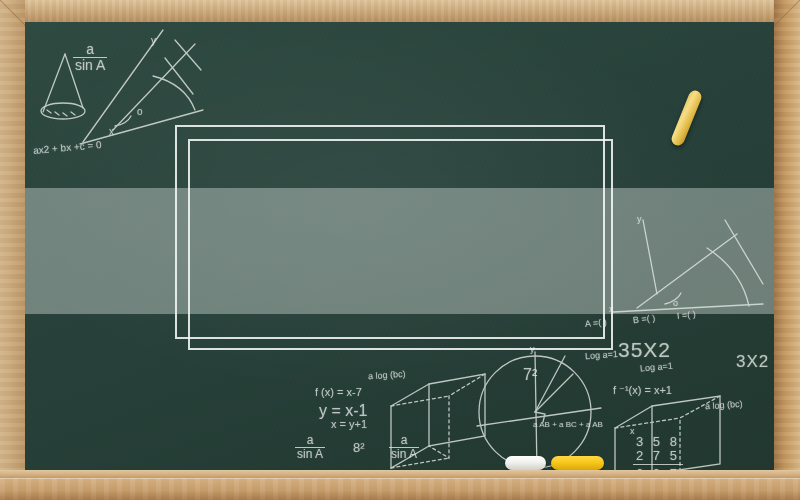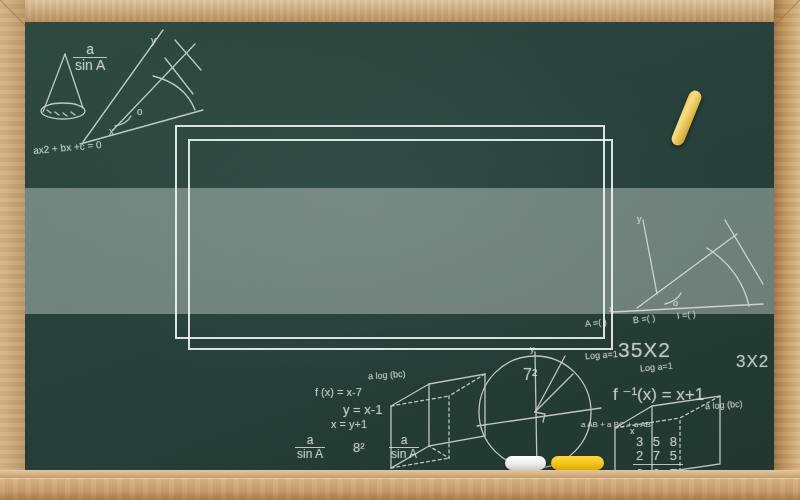--- a/index.html
+++ b/index.html
@@ -255,40 +255,40 @@
       <div class="chalk-text" style="left:126px;top:13px;font-size:10px;">y</div>
       <div class="chalk-text" style="left:84px;top:104px;font-size:10px;">x</div>
       <div class="chalk-text" style="left:112px;top:84px;font-size:10px;">o</div>
       <div class="chalk-text" style="left:8px;top:120px;font-size:10px;transform:rotate(-5deg);">ax2 + bx +c = 0</div>
 
       <div class="chalk-text" style="left:612px;top:192px;font-size:9px;">y</div>
       <div class="chalk-text" style="left:584px;top:282px;font-size:9px;">x</div>
       <div class="chalk-text" style="left:648px;top:276px;font-size:9px;">o</div>
 
       <div class="chalk-text" style="left:290px;top:364px;font-size:11px;">f (x) = x-7</div>
-      <div class="chalk-text" style="left:318px;top:380px;font-size:13px;">y = x-1</div>
+      <div class="chalk-text" style="left:294px;top:380px;font-size:16px;">y = x-1</div>
       <div class="chalk-text" style="left:306px;top:396px;font-size:11px;">x = y+1</div>
       <div class="chalk-text" style="left:498px;top:344px;font-size:16px;">7²</div>
-      <div class="chalk-text" style="left:508px;top:398px;font-size:8px;margin-left:48px;">a AB + a BC + a AB</div>
+      <div class="chalk-text" style="left:508px;top:398px;font-size:8px;">a AB + a BC + a AB</div>
       <div class="chalk-text" style="left:328px;top:418px;font-size:13px;">8²</div>
       <div class="chalk-text" style="left:270px;top:412px;font-size:12px;">
         <span class="frac">
           <span class="num">a</span>
           <span class="den">sin A</span>
         </span>
       </div>
       <div class="chalk-text" style="left:364px;top:412px;font-size:12px;">
         <span class="frac">
           <span class="num">a</span>
           <span class="den">sin A</span>
         </span>
       </div>
 
       <div class="chalk-text" style="left:343px;top:348px;font-size:9px;transform:rotate(-4deg);">a log (bc)</div>
-      <div class="chalk-text" style="left:588px;top:362px;font-size:17px;">f ⁻¹(x) = x+1</div>
+      <div class="chalk-text" style="left:588px;top:362px;font-size:11px;">f ⁻¹(x) = x+1</div>
       <div class="chalk-text" style="left:615px;top:340px;font-size:9px;transform:rotate(-5deg);">Log a=1</div>
       <div class="chalk-text" style="left:680px;top:378px;font-size:9px;transform:rotate(-4deg);">a log (bc)</div>
       <div class="chalk-text" style="left:560px;top:296px;font-size:9px;transform:rotate(-6deg);">A =( )</div>
       <div class="chalk-text" style="left:608px;top:292px;font-size:9px;transform:rotate(-6deg);">B =( )</div>
       <div class="chalk-text" style="left:652px;top:288px;font-size:9px;transform:rotate(-6deg);">I =( )</div>
       <div class="chalk-text" style="left:560px;top:328px;font-size:9px;transform:rotate(-4deg);">Log a=1</div>
       <div class="chalk-text" style="left:675px;top:290px;font-size:9px;"></div>
 
       <div class="chalk-text" style="left:593px;top:316px;font-size:21px;letter-spacing:1px;">35X2</div>
       <div class="chalk-text" style="left:688px;top:330px;font-size:17px;letter-spacing:1px;margin-left:23px;">3X2</div>

